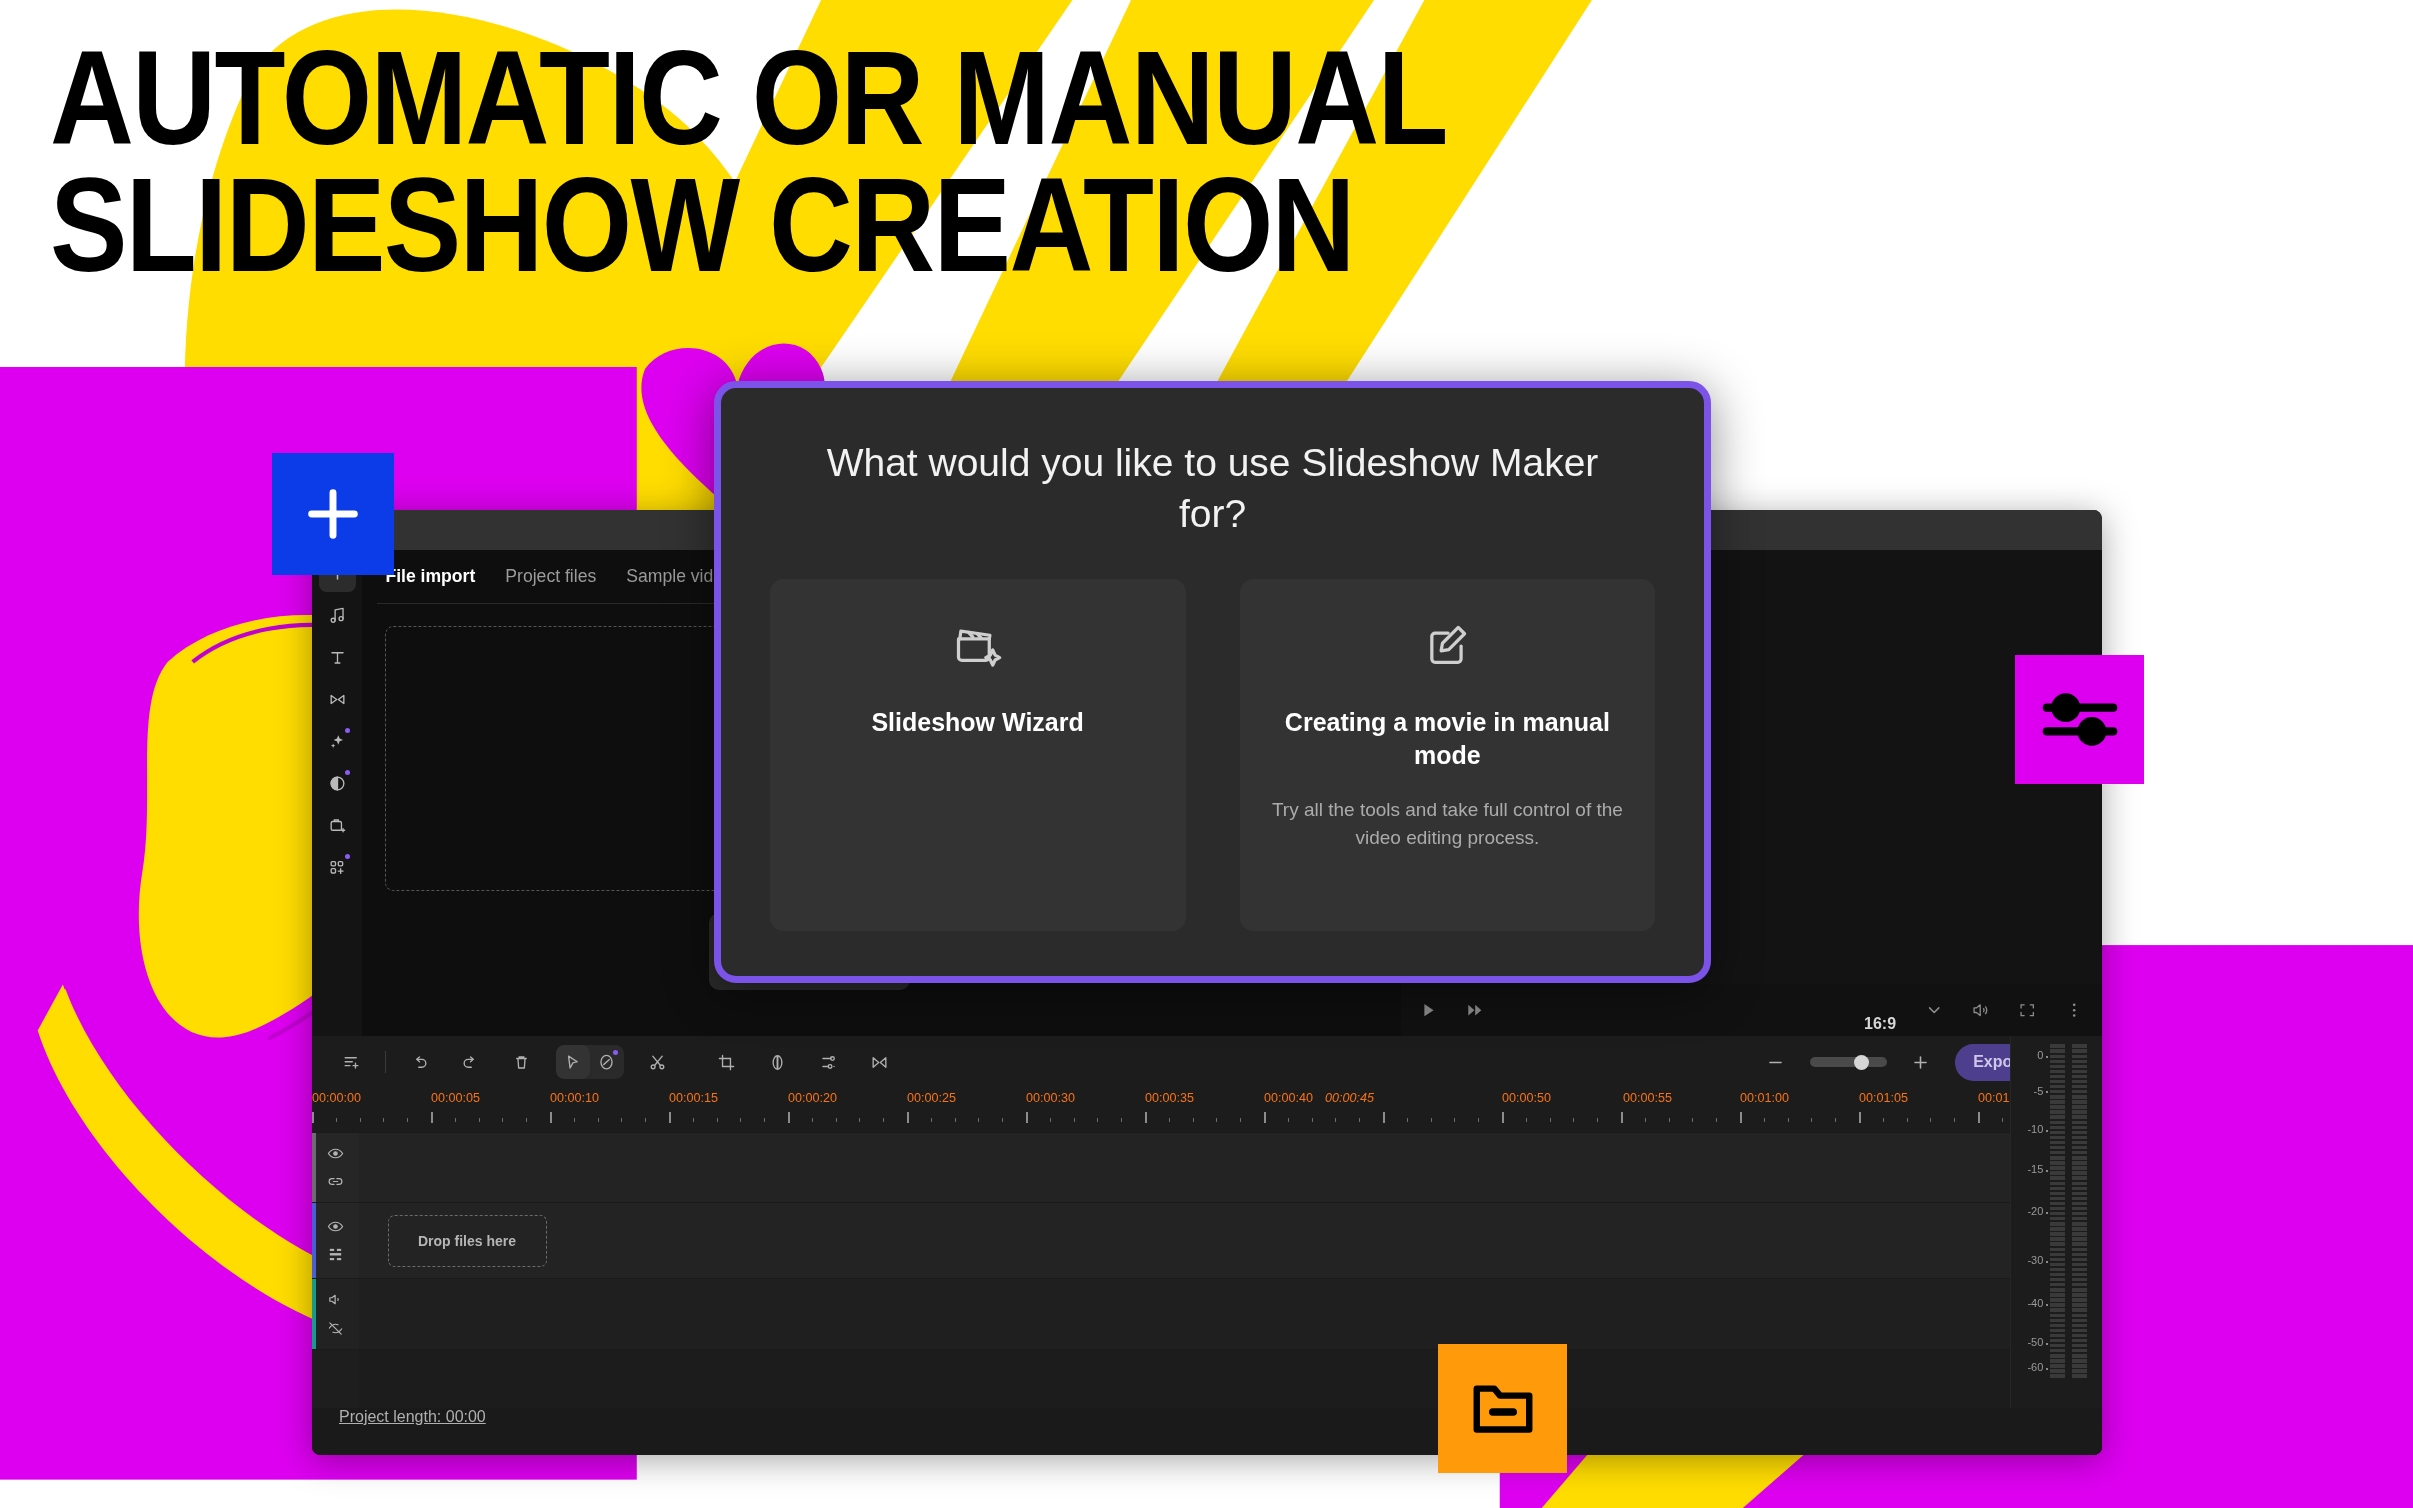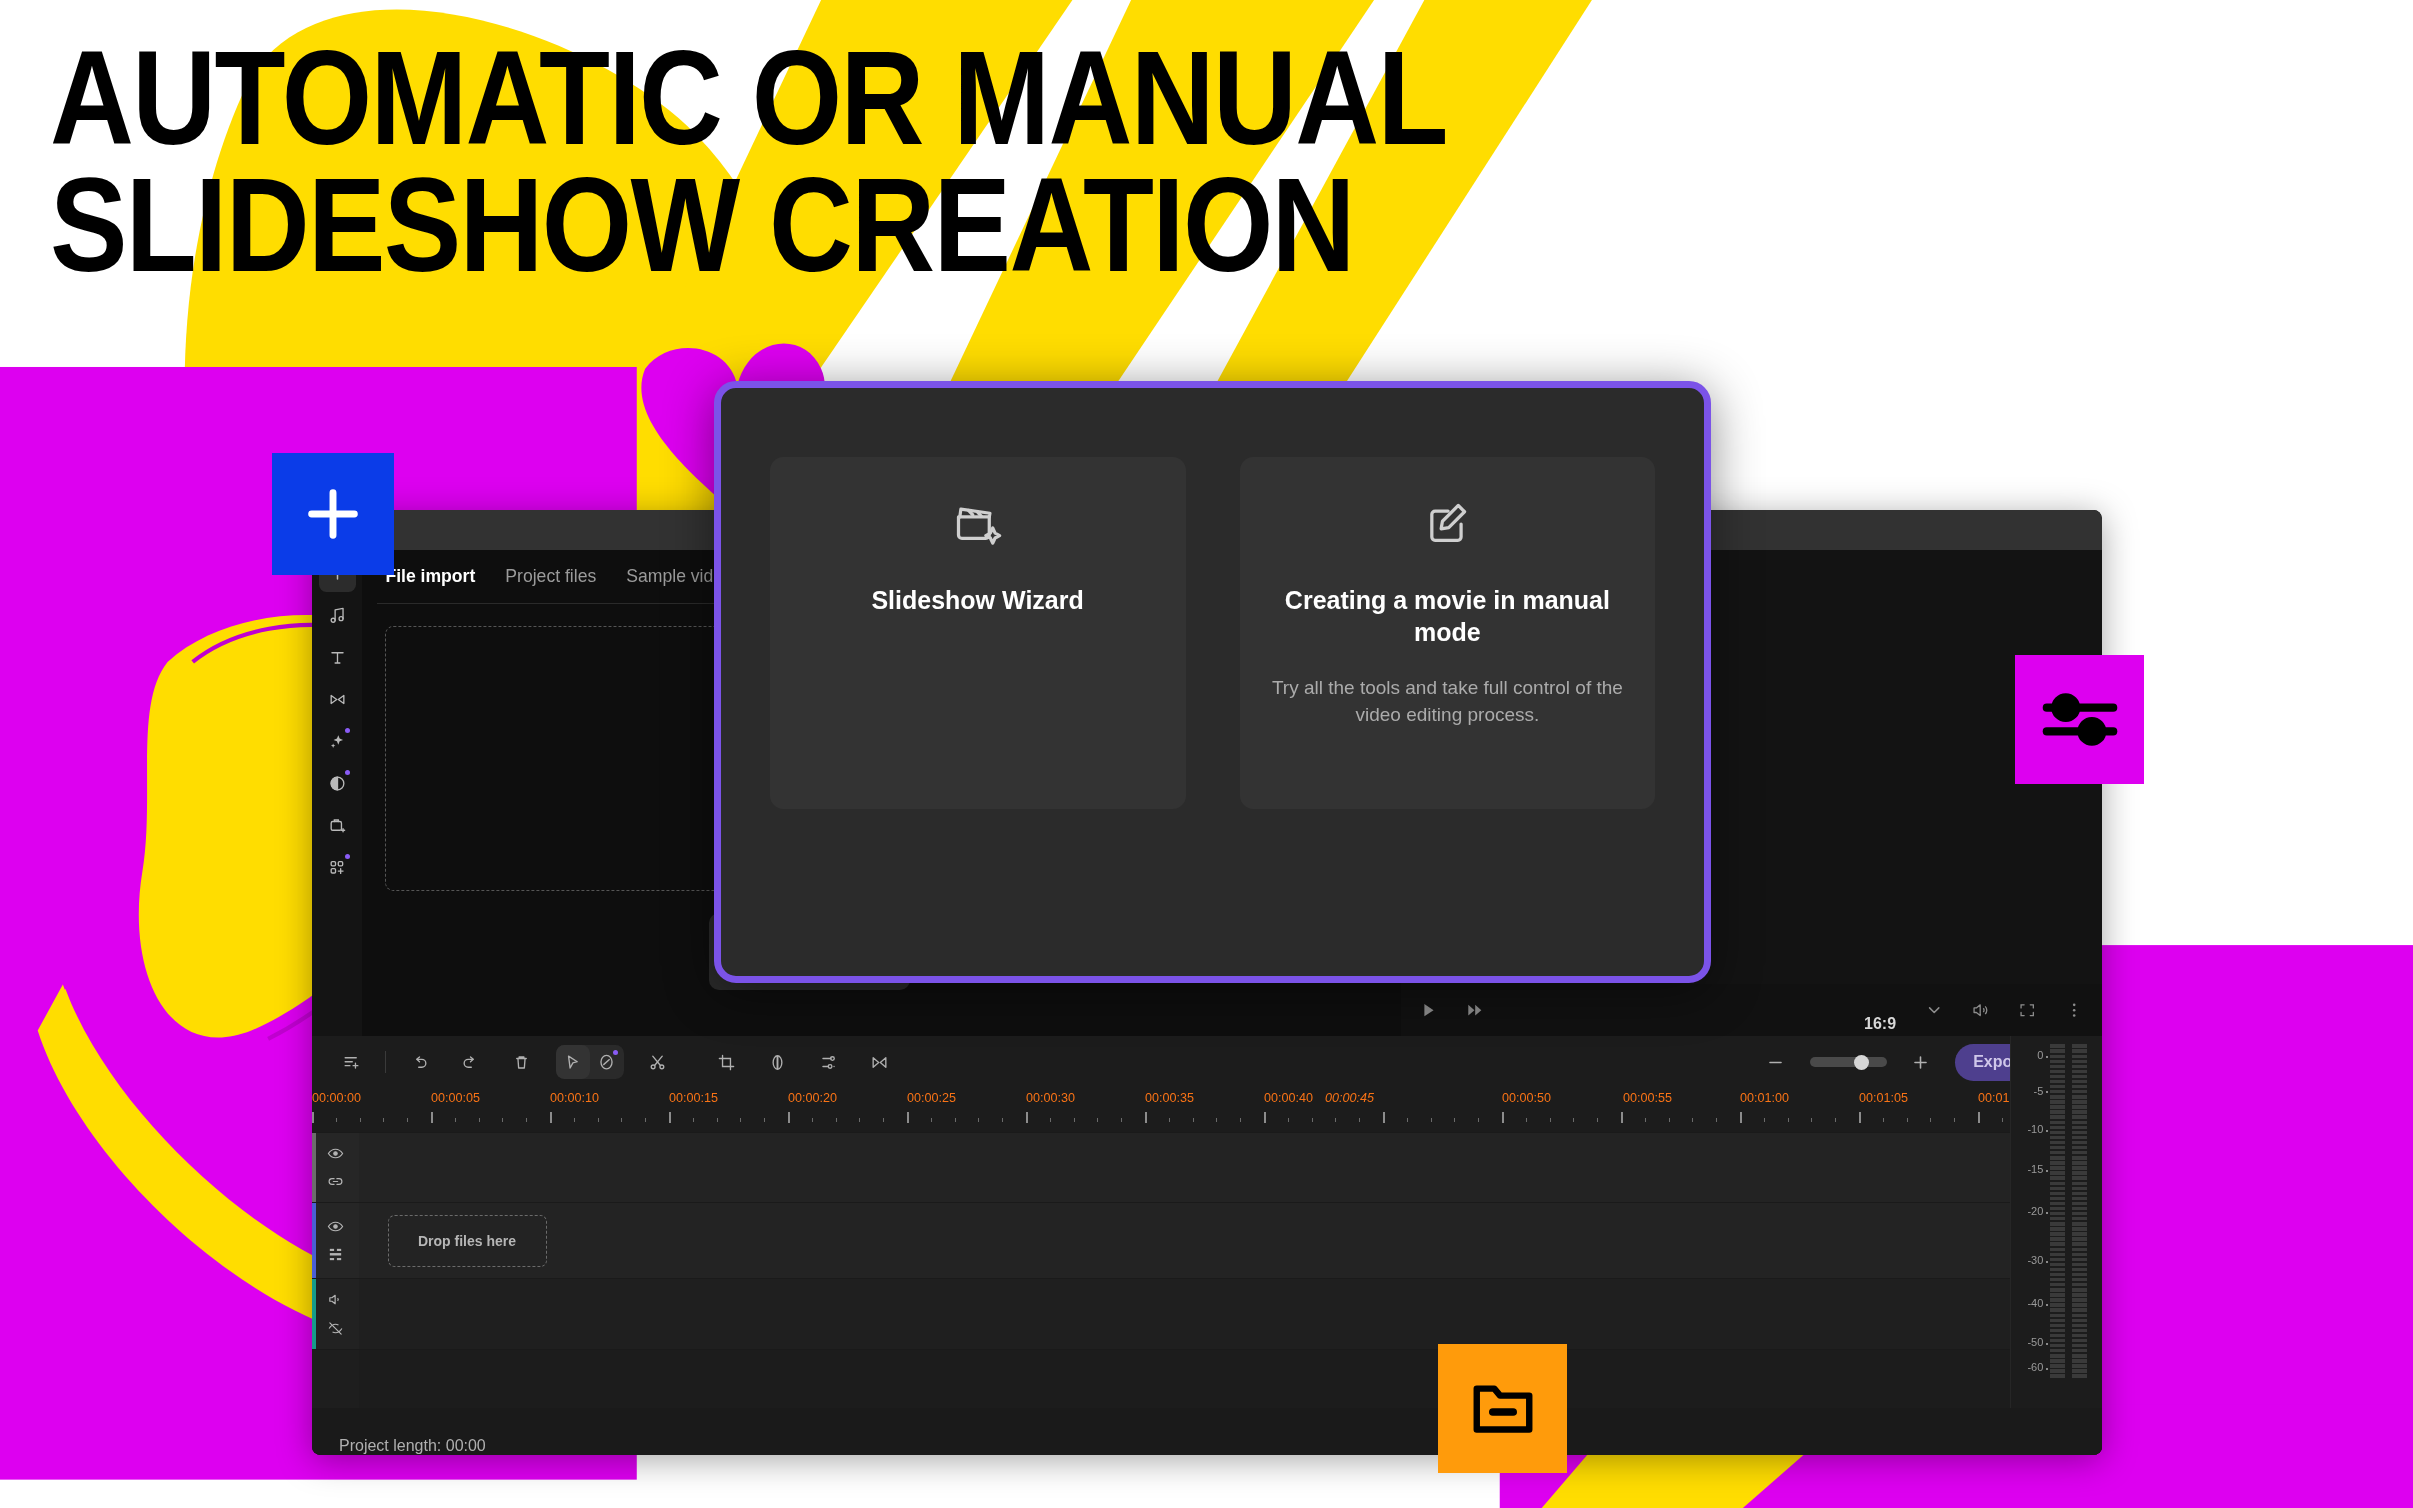--- a/index.html
+++ b/index.html
@@ -198,22 +198,22 @@
   .meter-col { width:15px; display:flex; flex-direction:column; gap:1.7px; }
   .meter-col b { display:block; height:3.4px; background:#3a3a3a; }
   .meter-lr {
     position:absolute; bottom:35px; right:5px; width:49px;
     display:flex; justify-content:space-around;
     font-size:11.7px; color:#9a9a9a;
   }
 
   .statusbar {
     position:absolute; left:0; right:0; bottom:0; height:47px;
-    background:#1a1a1a; display:flex; align-items:flex-end;
-    padding-left:27px; color:#b0b0b0; font-size:16px;
+    background:#1a1a1a; display:flex; align-items:flex-start;
+    padding-left:27px; color:#b0b0b0; font-size:16px;text-decoration:underline;
   }
 
   
   .modal {
     position:absolute; left:714px; top:381px;
     width:997px; height:602px;
     background:#2b2b2b;
     border:7.5px solid #7b53e8;
     border-radius:22px;
     z-index:40;
@@ -819,20 +819,21 @@
       </div>
     </div>
 
     <div class="statusbar">
       <span>Project length: 00:00</span>
     </div>
   </div>
 </div>
 
 <div class="modal">
+  <div class="modal-title">What would you like to use Slideshow Maker for?</div>
   <div class="modal-cards">
 
     <div class="card">
       <div class="card-icon">
         <svg viewBox="0 0 24 24" fill="none" stroke="currentColor" stroke-width="1.5" stroke-linejoin="round" stroke-linecap="round">
           <path d="M3 9.2h14.2v8.3a1.6 1.6 0 01-1.6 1.6H4.6A1.6 1.6 0 013 17.5z"></path>
           <path d="M3.6 9.2L4.1 5.6l13.4 1.9-.3 1.7"></path>
           <path d="M7.6 6.2L9.6 8.3M11.6 6.8L13.6 8.9"></path>
           <path d="M18.8 14.3l1.1 2.4 2.1 1.1-2.1 1.1-1.1 2.4-1.1-2.4-2.1-1.1 2.1-1.1z"></path>
         </svg>

